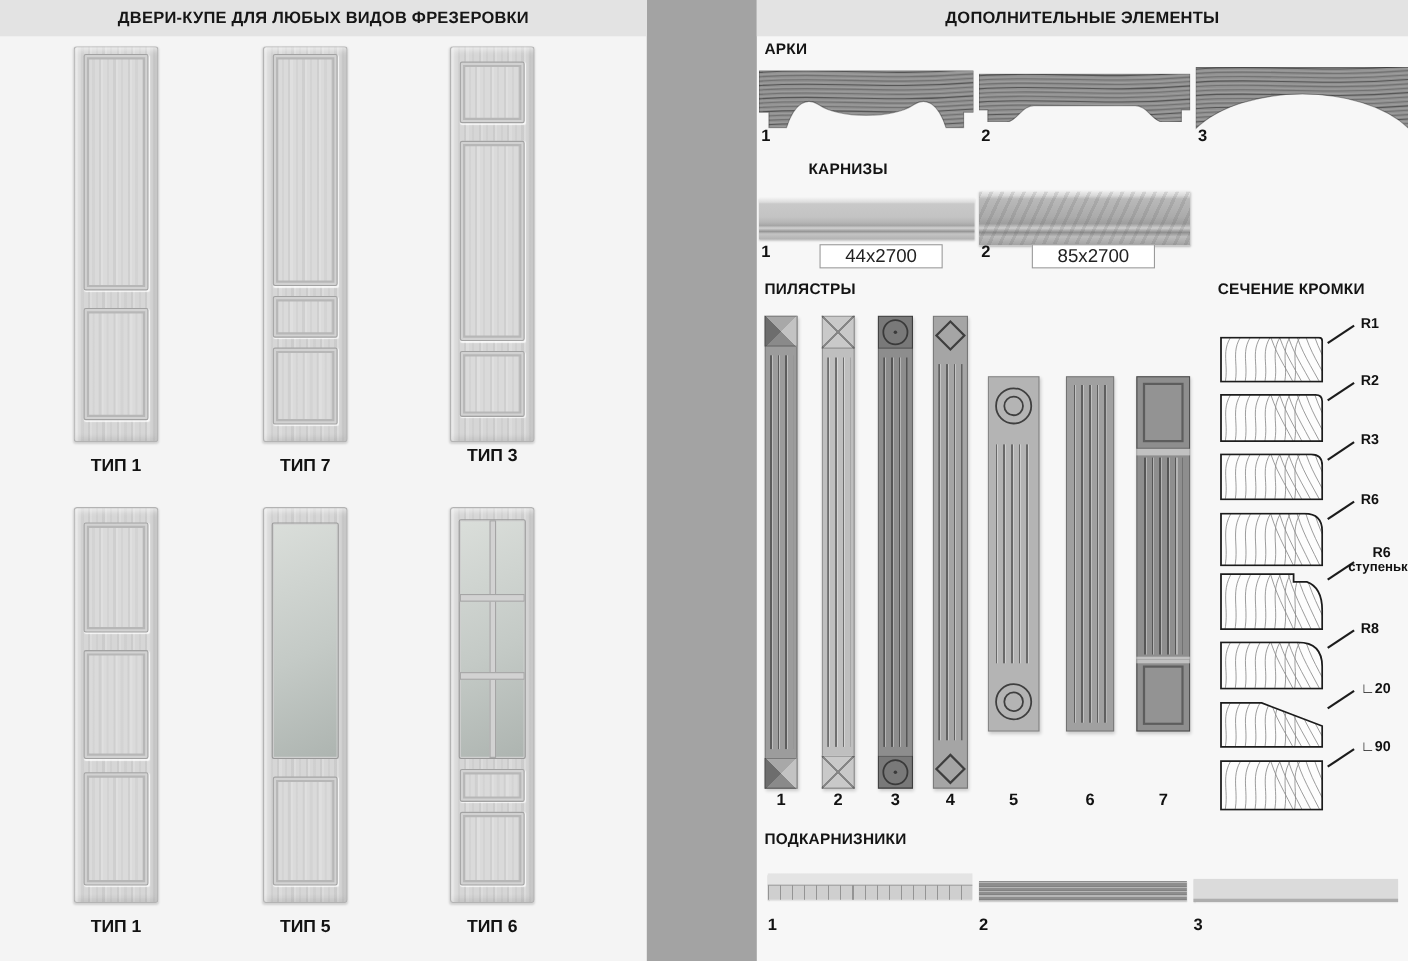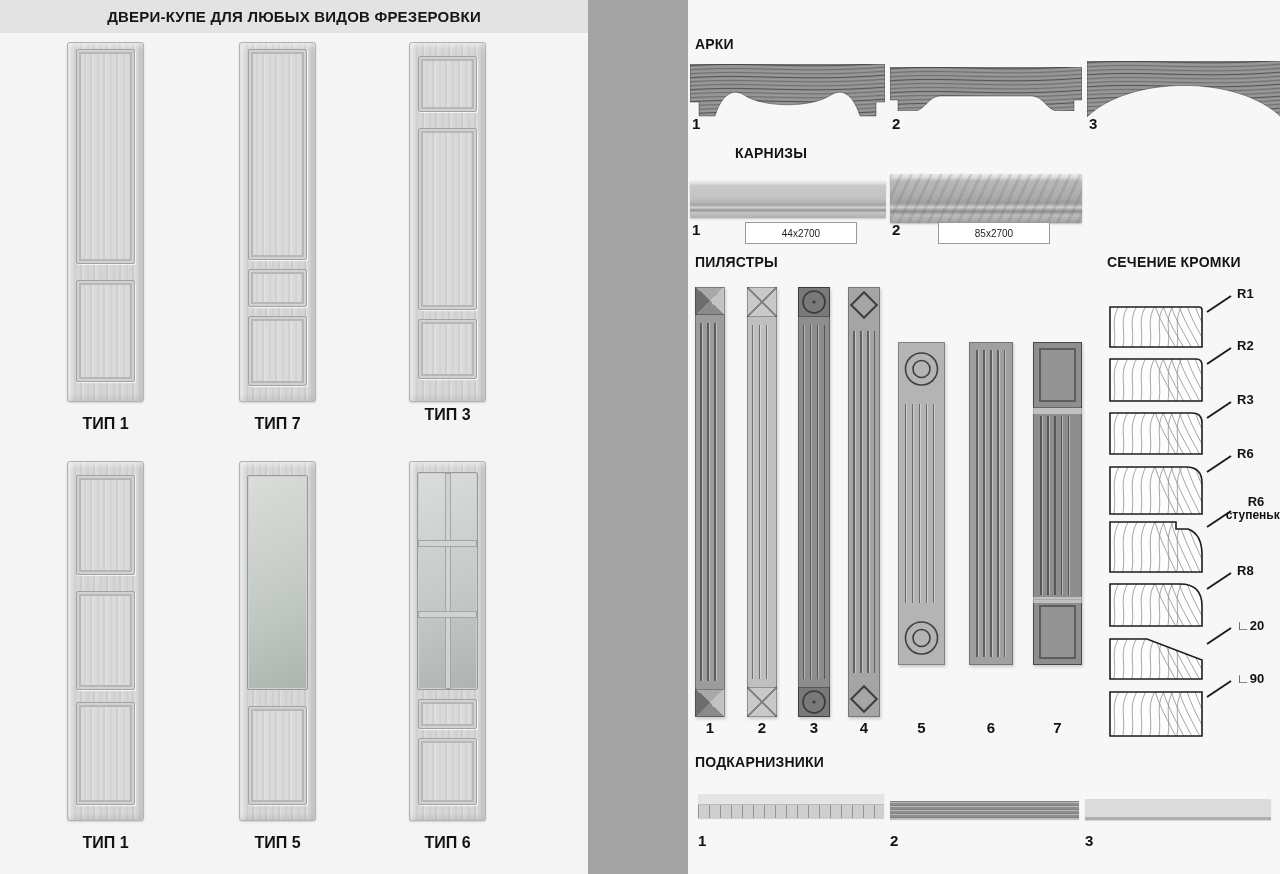--- a/index.html
+++ b/index.html
@@ -43,21 +43,21 @@
   
   .cornice{position:absolute;border-radius:1px;}
   .cornice.c1{background:linear-gradient(180deg,#f2f2f2 0%,#dcdcdc 10%,#c9c9c9 14%,#c3c3c3 46%,
               #b6b6b6 58%,#a5a5a5 66%,#d2d2d2 72%,#969696 80%,#c4c4c4 86%,#b0b0b0 100%);
               box-shadow:0 1px 2px rgba(0,0,0,.2);}
   .cornice.c2{background-image:repeating-linear-gradient(115deg, rgba(80,80,80,.14) 0 3px, rgba(0,0,0,0) 3px 9px),
               linear-gradient(180deg,#ececec 0%,#d8d8d8 8%,#b9b9b9 14%,#ababab 48%,
               #9e9e9e 60%,#cfcfcf 68%,#8f8f8f 76%,#bdbdbd 84%,#a2a2a2 100%);
               box-shadow:0 1px 2px rgba(0,0,0,.25);}
   .size-box{position:absolute;width:110px;height:20px;background:#ffffff;border:1px solid #9a9a9a;
-            display:flex;align-items:center;justify-content:center;font-size:10px;color:#222;}
+            display:flex;align-items:center;justify-content:center;font-size:17px;color:#222;}
 
   
   .pilaster{position:absolute;box-shadow:inset 0 0 0 1px rgba(0,0,0,.28), 1px 2px 3px rgba(0,0,0,.18);}
   .flutes{position:absolute;left:15%;right:15%;
           background:repeating-linear-gradient(90deg, rgba(30,30,30,.50) 0 1.5px,
             rgba(255,255,255,.35) 1.5px 2.5px, rgba(0,0,0,0) 2.5px 7px);}
   .cap{position:absolute;left:0;right:0;box-shadow:inset 0 0 0 1px rgba(0,0,0,.28);}
   .cap svg{display:block;}
   .diamond{position:absolute;left:50%;top:50%;width:16px;height:16px;
            transform:translate(-50%,-50%) rotate(45deg);border:2px solid #3e3e3e;}
@@ -130,20 +130,23 @@
             <div class="mull" style="left: 0px; right: 0px; top: 64%; height: 7px;"></div>
           </div>
           <div class="dpanel wood" style="top: 66%; height: 8%;"></div>
           <div class="dpanel wood" style="top: 77%; height: 18%;"></div>
         </div>
         <div class="door-label" style="left: 384px; top: 834px; width: 127px;">ТИП 6</div>
       </div>
   </section>
 
   <section id="right-panel">
+    <header class="bar">
+      <span>ДОПОЛНИТЕЛЬНЫЕ ЭЛЕМЕНТЫ</span>
+    </header>
     <h3 class="sec-title" id="t-arches">АРКИ</h3>
     <div id="arches">
         <svg class="archsvg" width="195" height="53" viewBox="0 0 195 53" style="left: 2px; top: 64px;">
           <defs>
             <clipPath id="archclip0">
               <path d="M0 0 H195 V38 H186 V52 H170 C163 30 152 24 141 31 C122 44 73 44 54 31 C43 24 32 30 25 52 H9 V38 H0 Z"></path>
             </clipPath>
           </defs>
           <path d="M0 0 H195 V38 H186 V52 H170 C163 30 152 24 141 31 C122 44 73 44 54 31 C43 24 32 30 25 52 H9 V38 H0 Z" fill="#8f8f8f"></path>
           <g clip-path="url(#archclip0)" fill="none">

